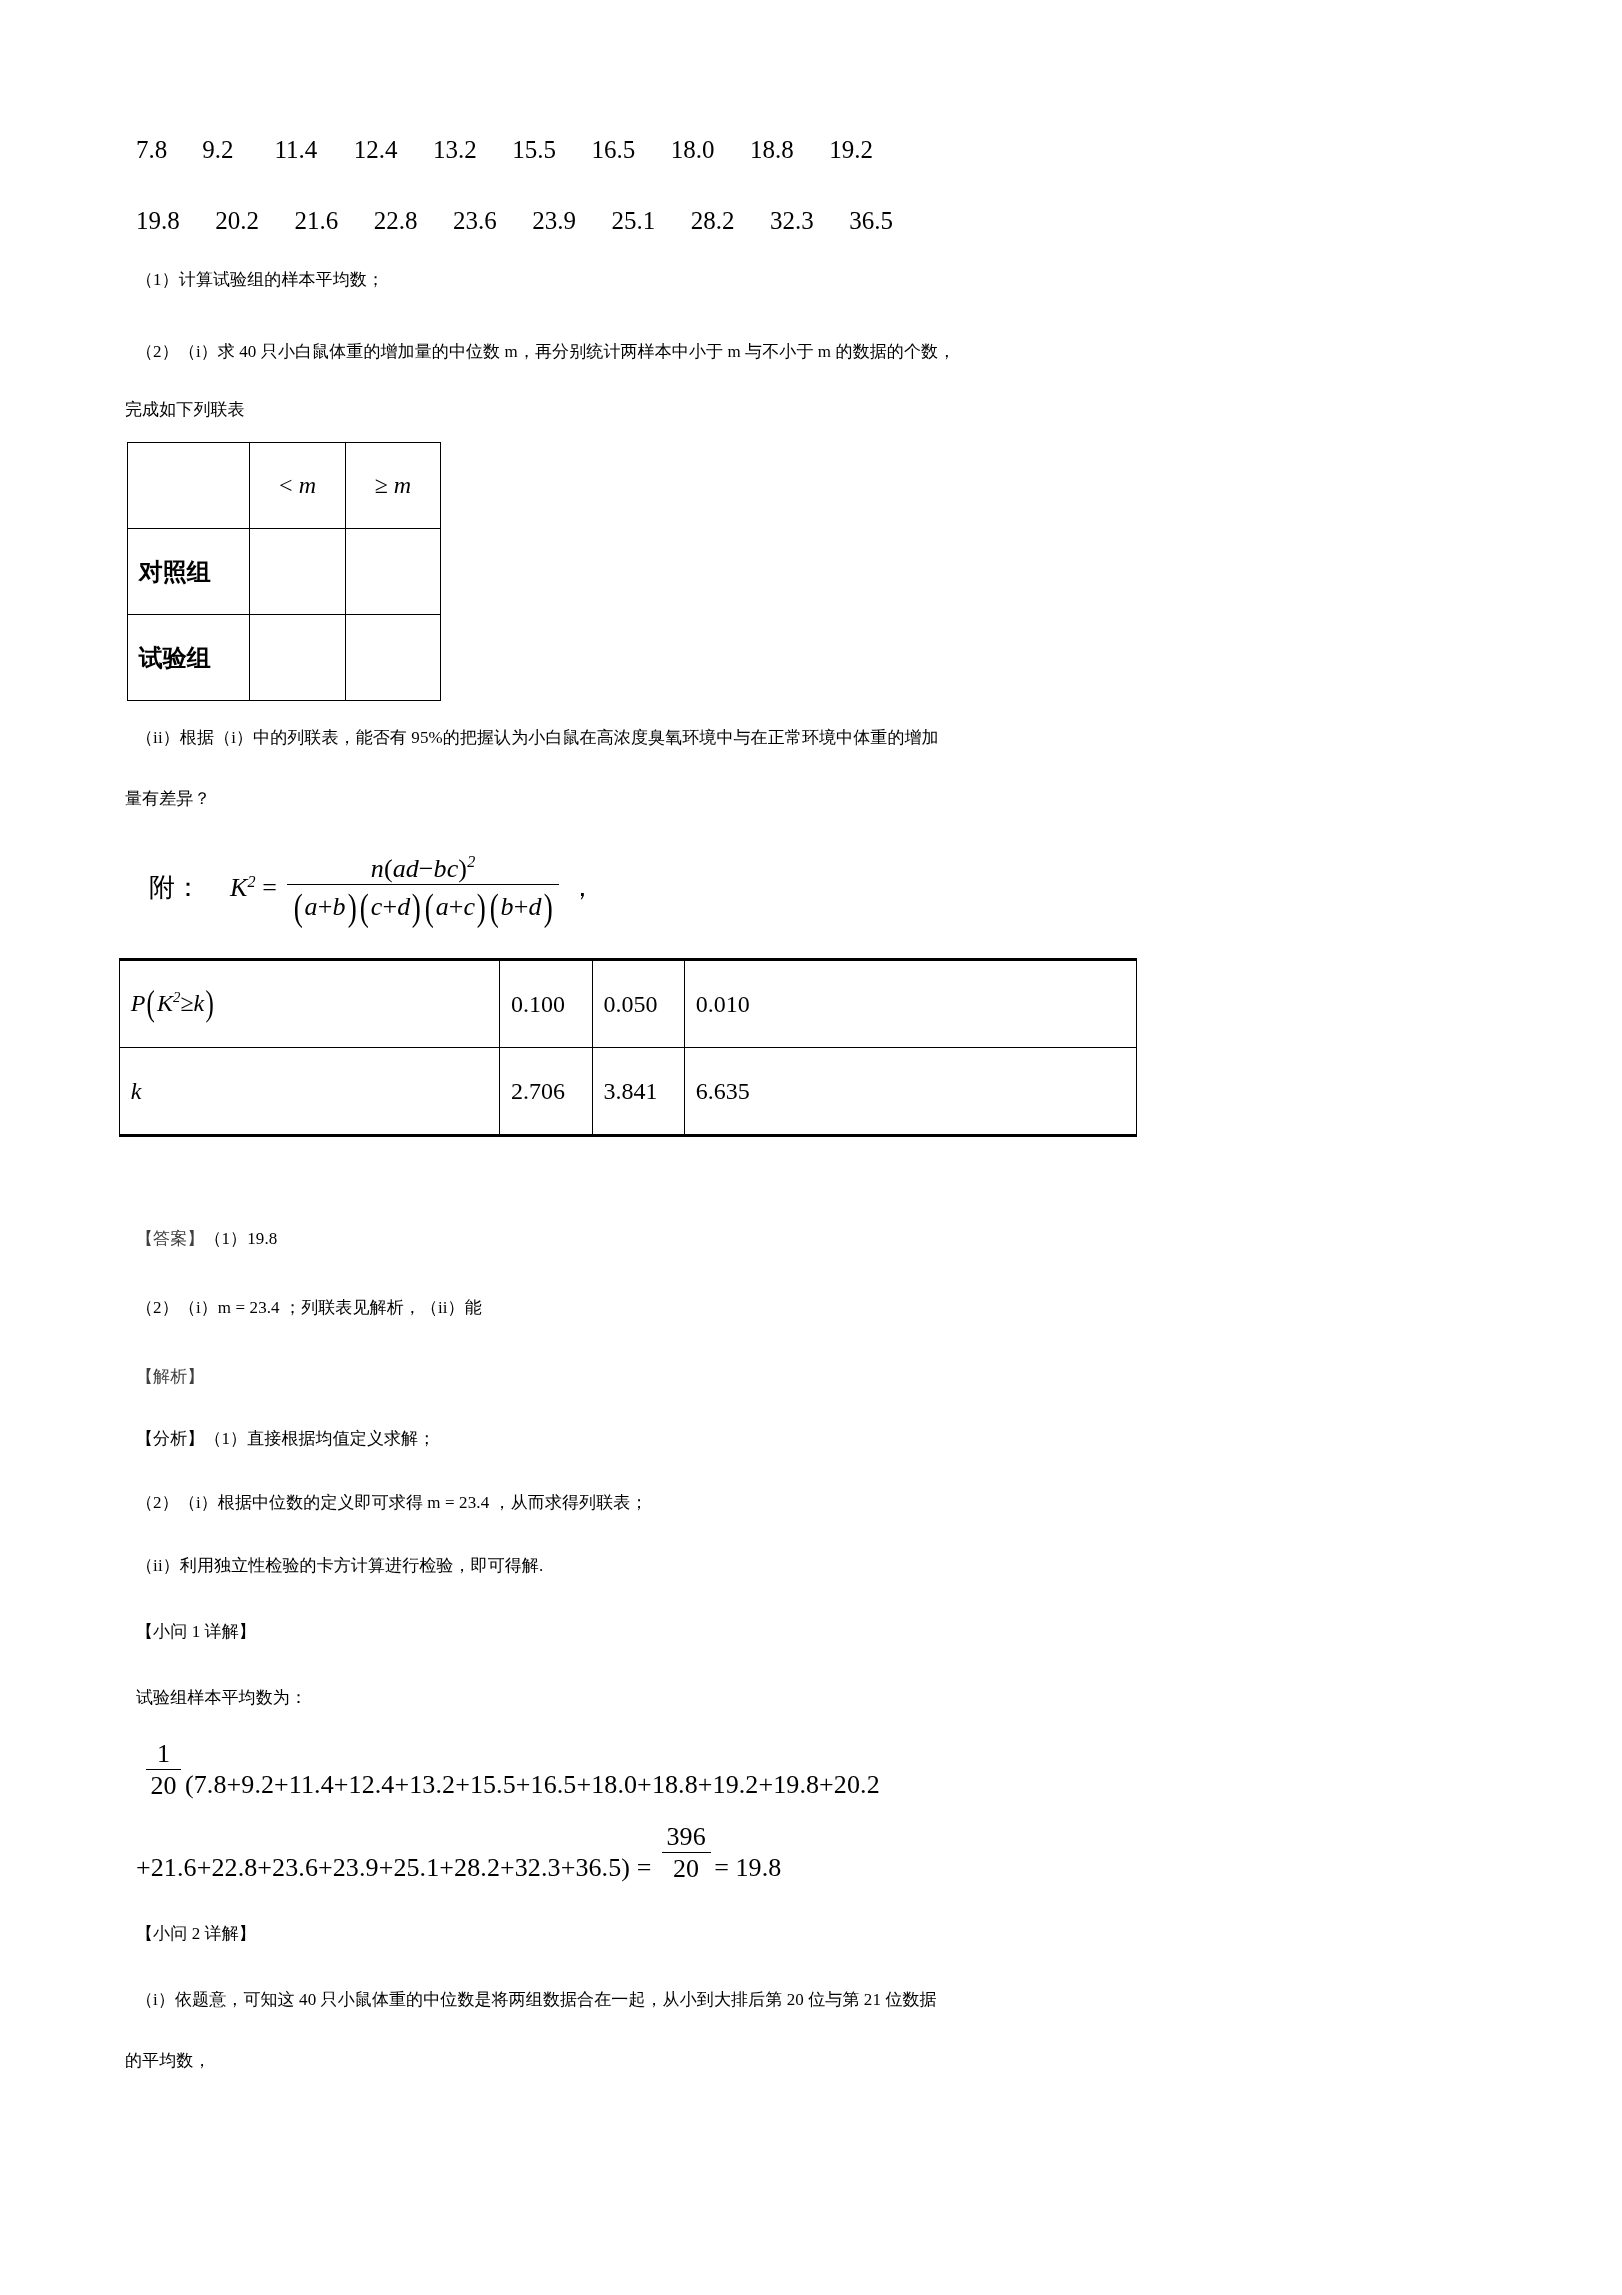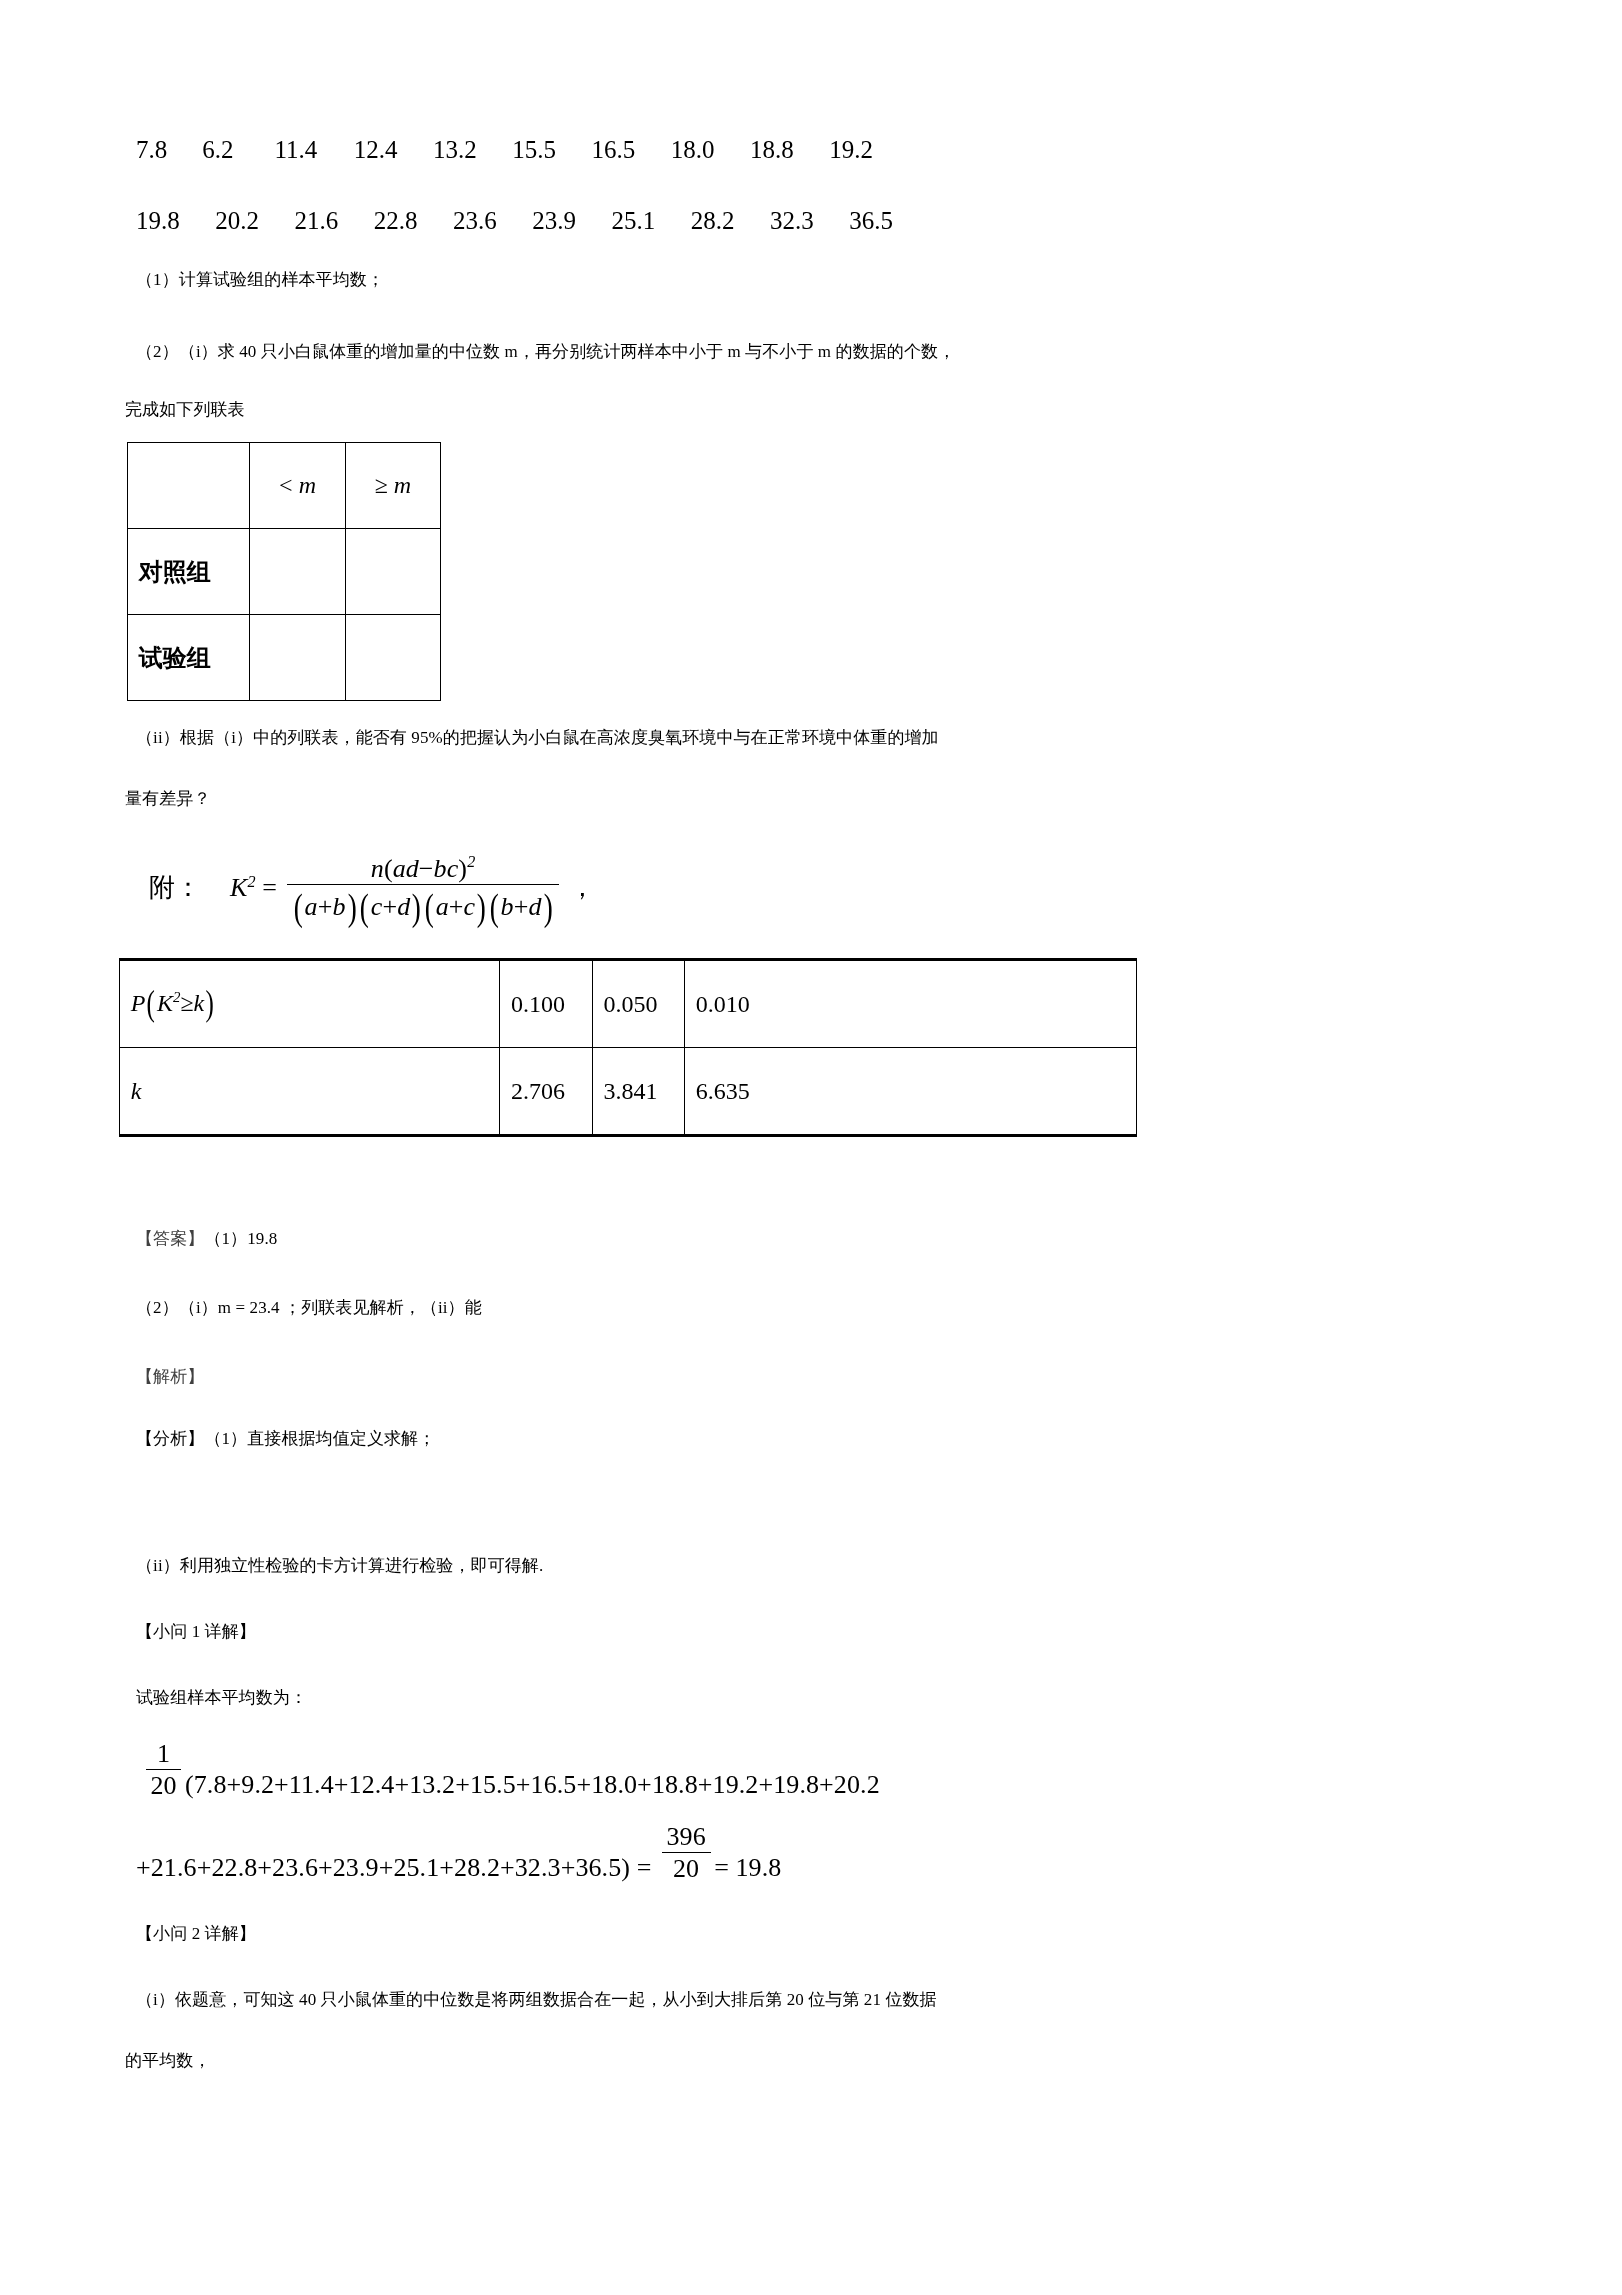--- a/index.html
+++ b/index.html
@@ -108,21 +108,21 @@
   #kvalues tr:first-child td { border-top-width: 3.6px; }
   #kvalues tr:last-child  td { border-bottom-width: 3.6px; }
 </style>
 </head>
 <body>
 
 <div class="page">
 
   <div class="datarow" style="left:136px; top:136px;">
     <span style="width:60px;">7.8</span>
-    <span style="width:66px;">6.2</span>
+    <span style="width:66px;">9.2</span>
     <span style="width:73px;">11.4</span>
     <span style="width:73px;">12.4</span>
     <span style="width:73px;">13.2</span>
     <span style="width:73px;">15.5</span>
     <span style="width:73px;">16.5</span>
     <span style="width:73px;">18.0</span>
     <span style="width:73px;">18.8</span>
     <span>19.2</span>
   </div>
 
@@ -213,20 +213,21 @@
   <div class="line zh" style="left:136px; top:1299px;">
     <span>（2）（i）m = 23.4 ；列联表见解析，（ii）能</span>
   </div>
 
   <div class="line zh blue" style="left:136px; top:1368px;">【解析】</div>
 
   <div class="line" style="left:136px; top:1430px;">
     <span class="zh">【分析】</span><span class="zh">（1）直接根据均值定义求解；</span>
   </div>
 
+  <div class="line zh" style="left:136px; top:1494px;">（2）（i）根据中位数的定义即可求得 m = 23.4 ，从而求得列联表；</div>
 
   <div class="line zh" style="left:136px; top:1557px;">（ii）利用独立性检验的卡方计算进行检验，即可得解.</div>
 
   <div class="line zh" style="left:136px; top:1623px;">【小问 1 详解】</div>
 
   <div class="line zh" style="left:136px; top:1689px;">试验组样本平均数为：</div>
 
   <div class="line" style="left:142px; top:1740px; font-size:26px;">
     <span class="frac" style="vertical-align:-0.05em;">
       <span class="num math mn">1</span>

